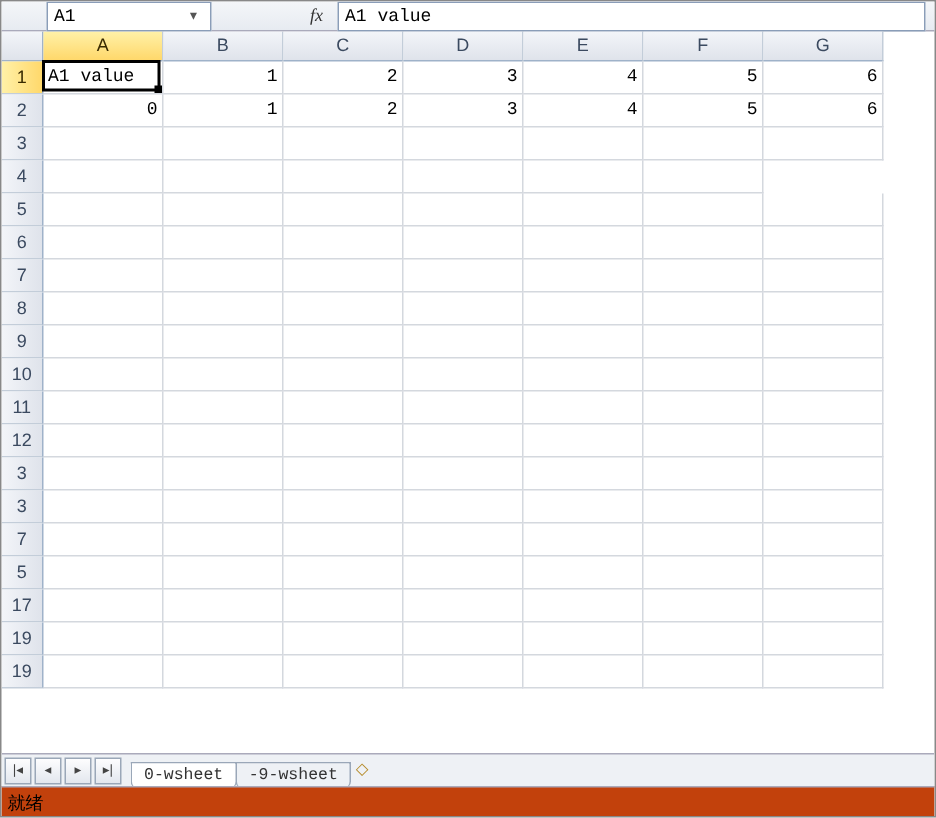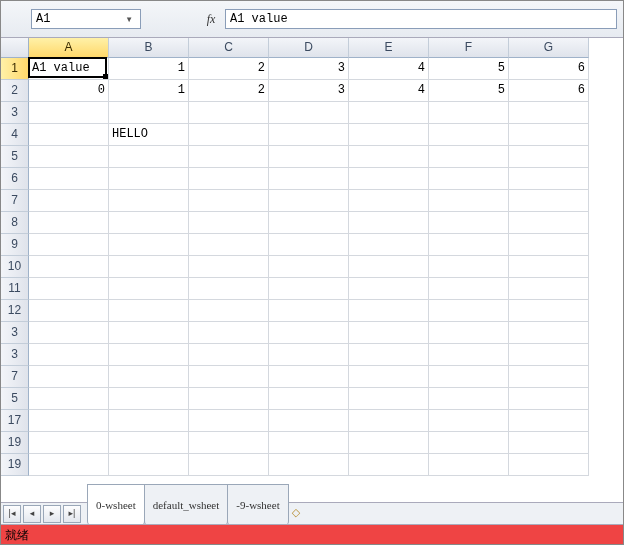--- a/index.html
+++ b/index.html
@@ -11,21 +11,21 @@
     width: 624px;
     height: 545px;
     overflow: hidden;
     display: flex;
     flex-direction: column;
     border: 1px solid #888;
   }
   .formula-bar {
     display: flex;
     align-items: center;
-    height: 37px;
+    height: 20px;
     background: linear-gradient(#f4f6f9, #e7ebf1);
     border-bottom: 1px solid #aab;
   }
   .name-box {
     width: 110px;
     height: 20px;
     margin: 2px 0 2px 30px;
     background: #fff;
     border: 1px solid #8a9db8;
     display: flex;
@@ -117,38 +117,38 @@
     margin: 2px 0 2px 2px;
     background: linear-gradient(#fdfdfe, #e3e7ee);
     border: 1px solid #9aa7b8;
     text-align: center;
     line-height: 15px;
     color: #444;
     font-size: 9px;
   }
   .tabs { display: flex; align-items: flex-end; margin-left: 6px; height: 22px; }
   .tab {
-    padding: 14px 8px;
+    padding: 2px 8px;
     background: #eef1f5;
     border: 1px solid #9aa7b8;
     border-bottom: none;
     border-radius: 0 0 4px 4px;
     margin-right: -1px;
     color: #333;
-    font-family: Liberation Serif, serif;
+    font-family: Liberation Mono, monospace;
   }
   .tab.active { background: #fff; font-weight: 500; }
   .new-sheet {
     width: 20px; height: 16px; margin-left: 4px;
     color: #b58b2a;
   }
   .status {
     height: 20px;
     border-top: 1px solid #aab;
-    background: #ef4444;
+    background: #c2410c;
     padding: 2px 4px;
     font-size: 12px;
   }
 </style>
 </head>
 <body>
 
 <div class="formula-bar">
   <div class="name-box">
     <span class="txt">A1</span>
@@ -220,21 +220,20 @@
               <div class="cell "></div>
               <div class="cell "></div>
               <div class="cell "></div>
               <div class="cell "></div>
               <div class="cell "></div>
               <div class="cell "></div>
               <div class="cell "></div>
             </div>
             <div class="row">
               <div class="cell "></div>
-              <div class="cell txt">HELLO</div>
               <div class="cell "></div>
               <div class="cell "></div>
               <div class="cell "></div>
               <div class="cell "></div>
               <div class="cell "></div>
             </div>
             <div class="row">
               <div class="cell "></div>
               <div class="cell "></div>
               <div class="cell "></div>
@@ -378,21 +377,20 @@
 
 <div class="bottom-bar">
   <div class="nav-btns">
     <div class="nav-btn">|◂</div>
     <div class="nav-btn">◂</div>
     <div class="nav-btn">▸</div>
     <div class="nav-btn">▸|</div>
   </div>
   <div class="tabs" id="tabs">
       <div class="tab active">0-wsheet</div>
-      <div class="tab">default_wsheet</div>
       <div class="tab">-9-wsheet</div>
     </div>
   <div class="new-sheet">◇</div>
 </div>
 
 <div class="status">
   <span>就绪</span>
 </div>
 
 </body></html>

